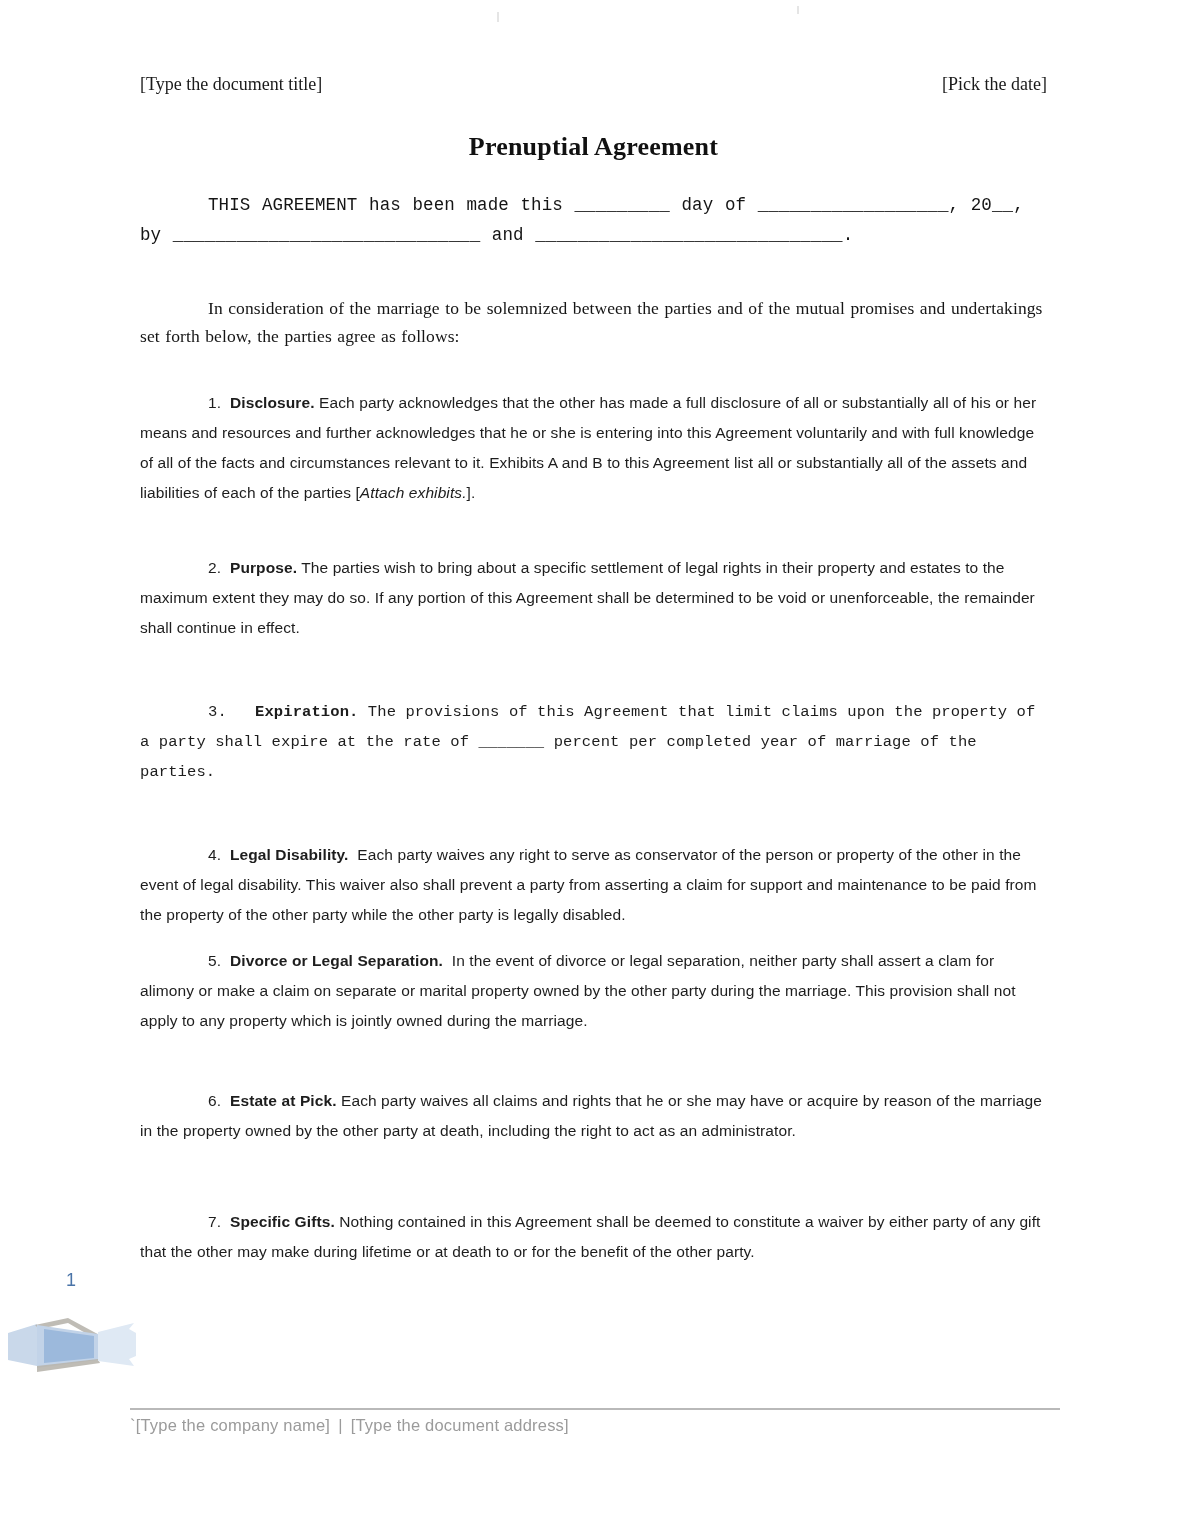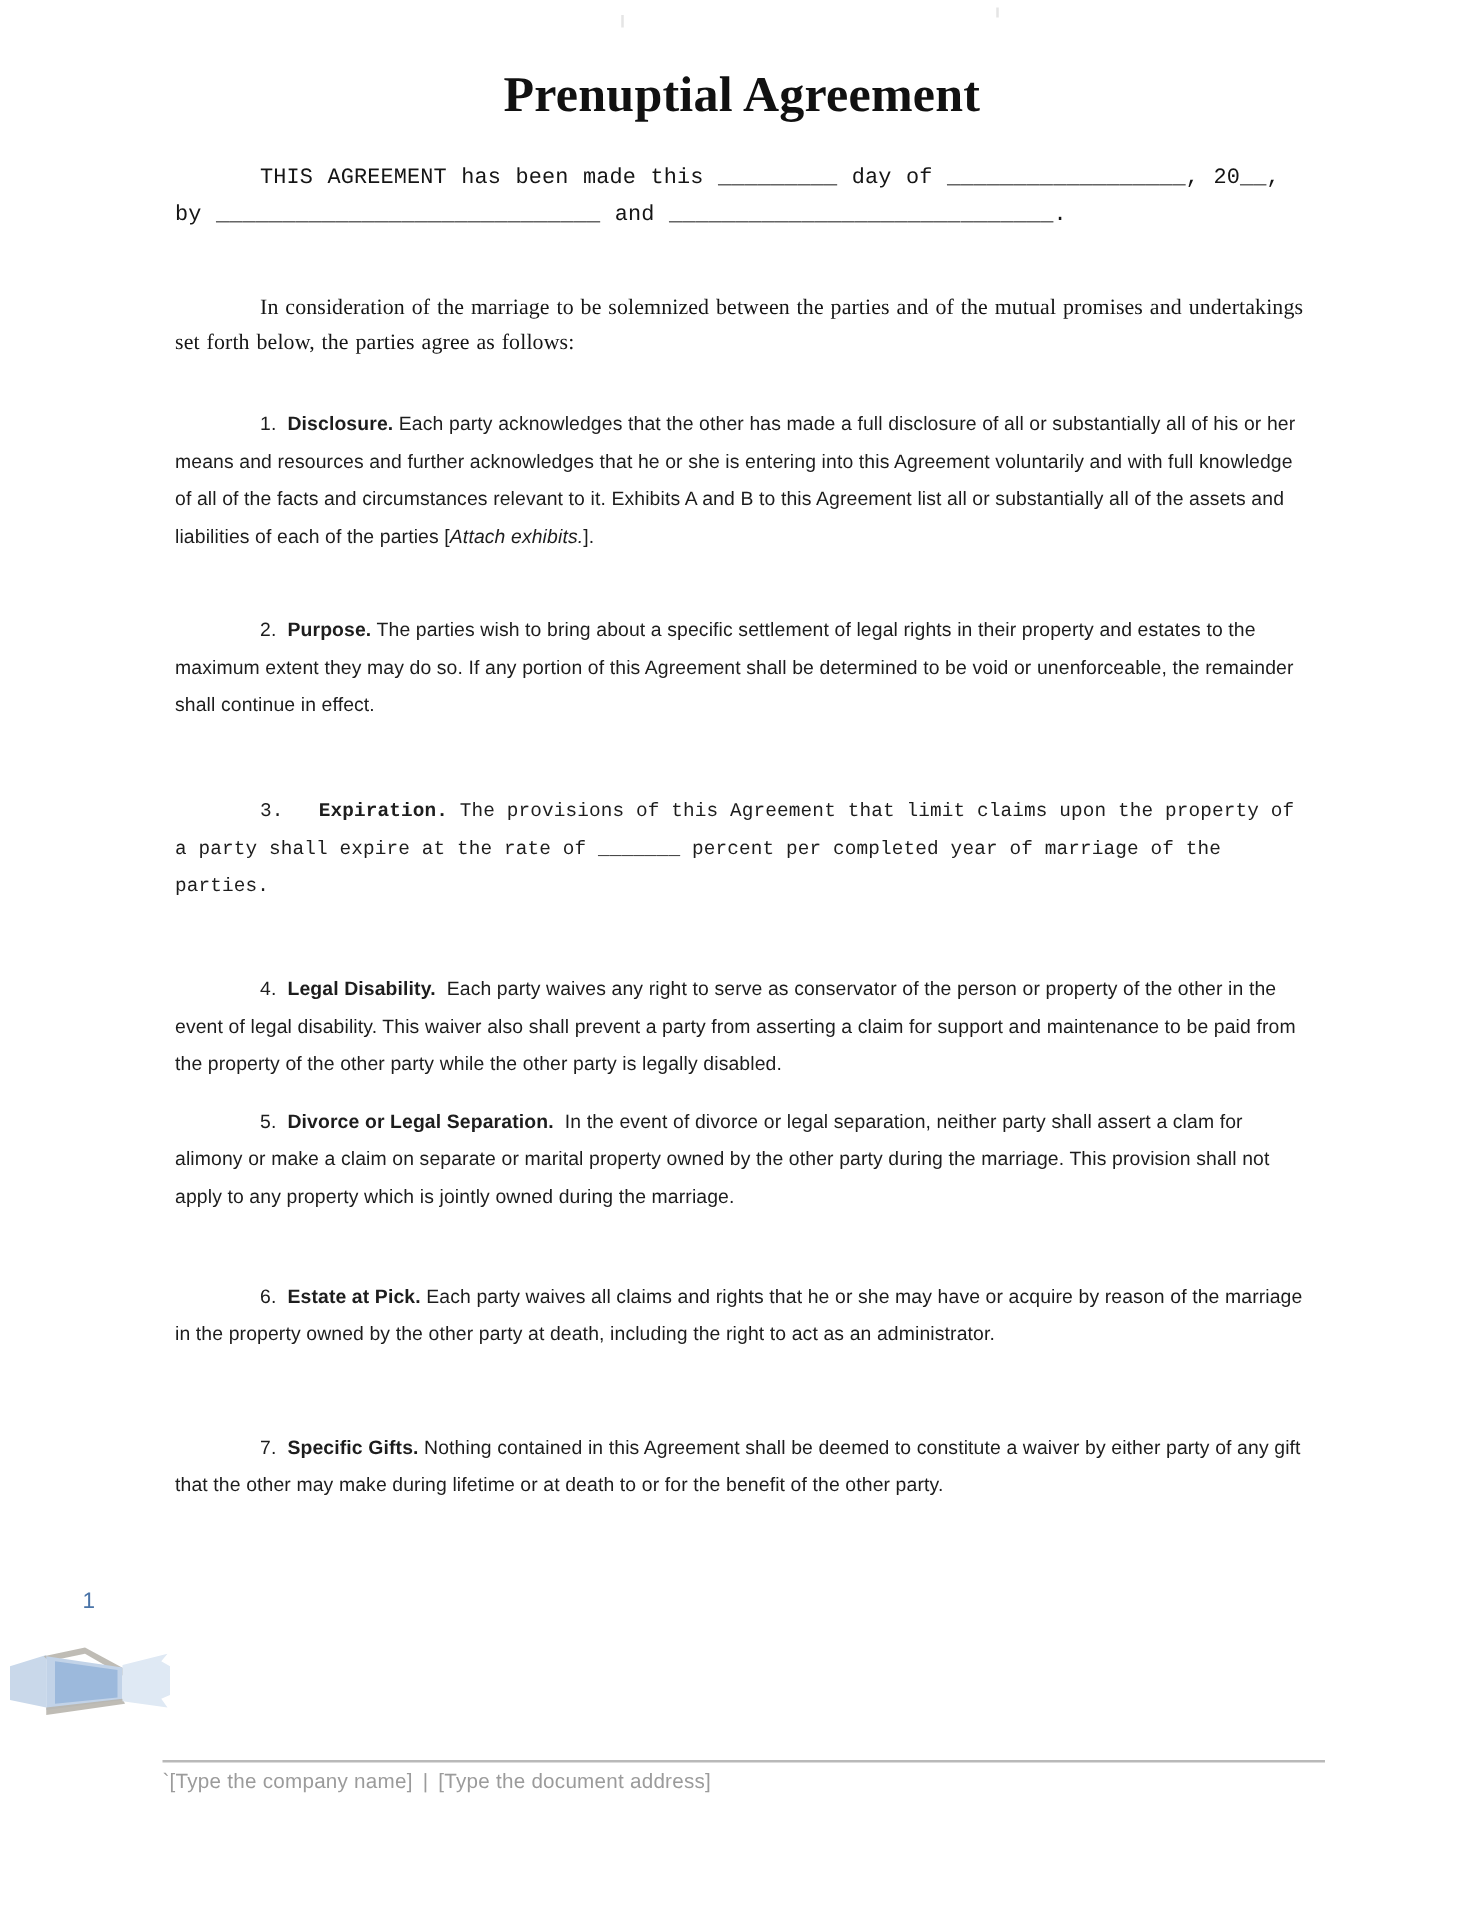--- a/index.html
+++ b/index.html
@@ -26,23 +26,23 @@
   .doc-header {
     margin-top: 72px;
     display: flex;
     justify-content: space-between;
     font-size: 18px;
     line-height: 24px;
     color: #1a1a1a;
   }
 
   .doc-title {
-    margin-top: 52px;
+    margin-top: 36px;
     text-align: center;
-    font-size: 40px;
+    font-size: 26px;
     font-weight: 700;
     letter-spacing: 0.2px;
     color: #111111;
   }
 
   .serif-para {
     font-size: 17.5px;
     line-height: 30px;
     text-indent: 68px;
     color: #151515;
@@ -100,20 +100,24 @@
 </head>
 <body>
 
 <div class="page">
 
   <div class="artifact" style="left:497px; top:12px; height:10px;"></div>
   <div class="artifact" style="left:797px; top:6px; height:8px;"></div>
 
   <div class="content">
 
+    <div class="doc-header">
+      <span>[Type the document title]</span>
+      <span>[Pick the date]</span>
+    </div>
 
     <div class="doc-title">Prenuptial Agreement</div>
 
     <p class="serif-para opening">THIS AGREEMENT has been made this _________ day of __________________, 20__, by _____________________________ and _____________________________.</p>
 
     <p class="serif-para intro">In consideration of the marriage to be solemnized between the parties and of the mutual promises and undertakings set forth below, the parties agree as follows:</p>
 
     <p class="sec s1"><span>1.</span>&nbsp;&nbsp;<span class="head">Disclosure.</span><span> Each party acknowledges that the other has made a full disclosure of all or substantially all of his or her means and resources and further acknowledges that he or she is entering into this Agreement voluntarily and with full knowledge of all of the facts and circumstances relevant to it. Exhibits A and B to this Agreement list all or substantially all of the assets and liabilities of each of the parties [</span><span class="it">Attach exhibits.</span><span>].</span></p>
 
     <p class="sec s2"><span>2.</span>&nbsp;&nbsp;<span class="head">Purpose.</span><span> The parties wish to bring about a specific settlement of legal rights in their property and estates to the maximum extent they may do so. If any portion of this Agreement shall be determined to be void or unenforceable, the remainder shall continue in effect.</span></p>

